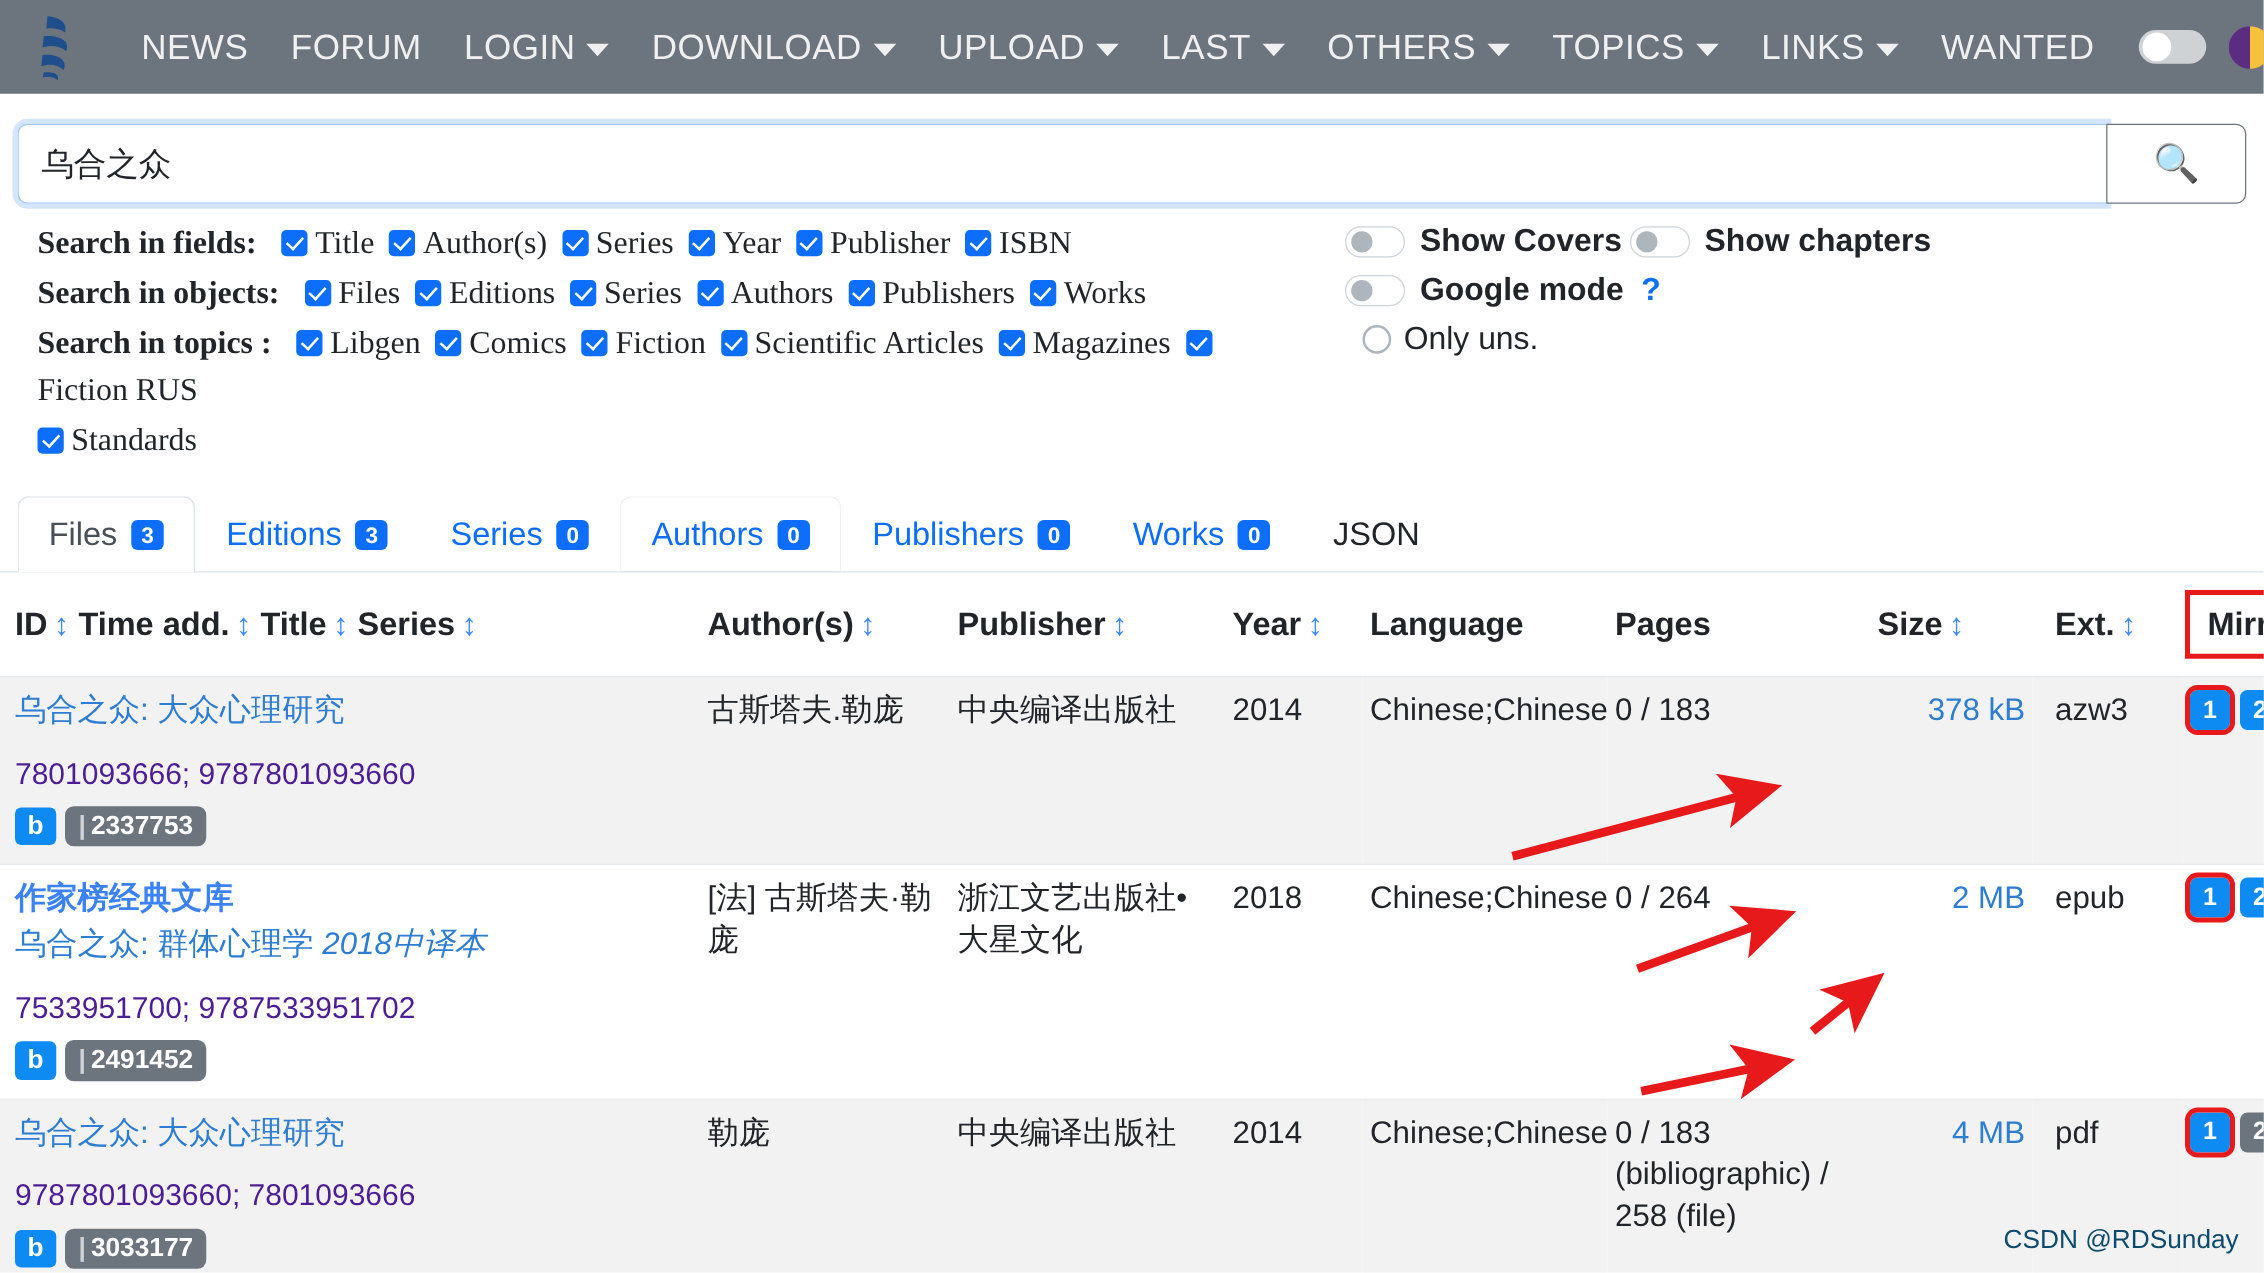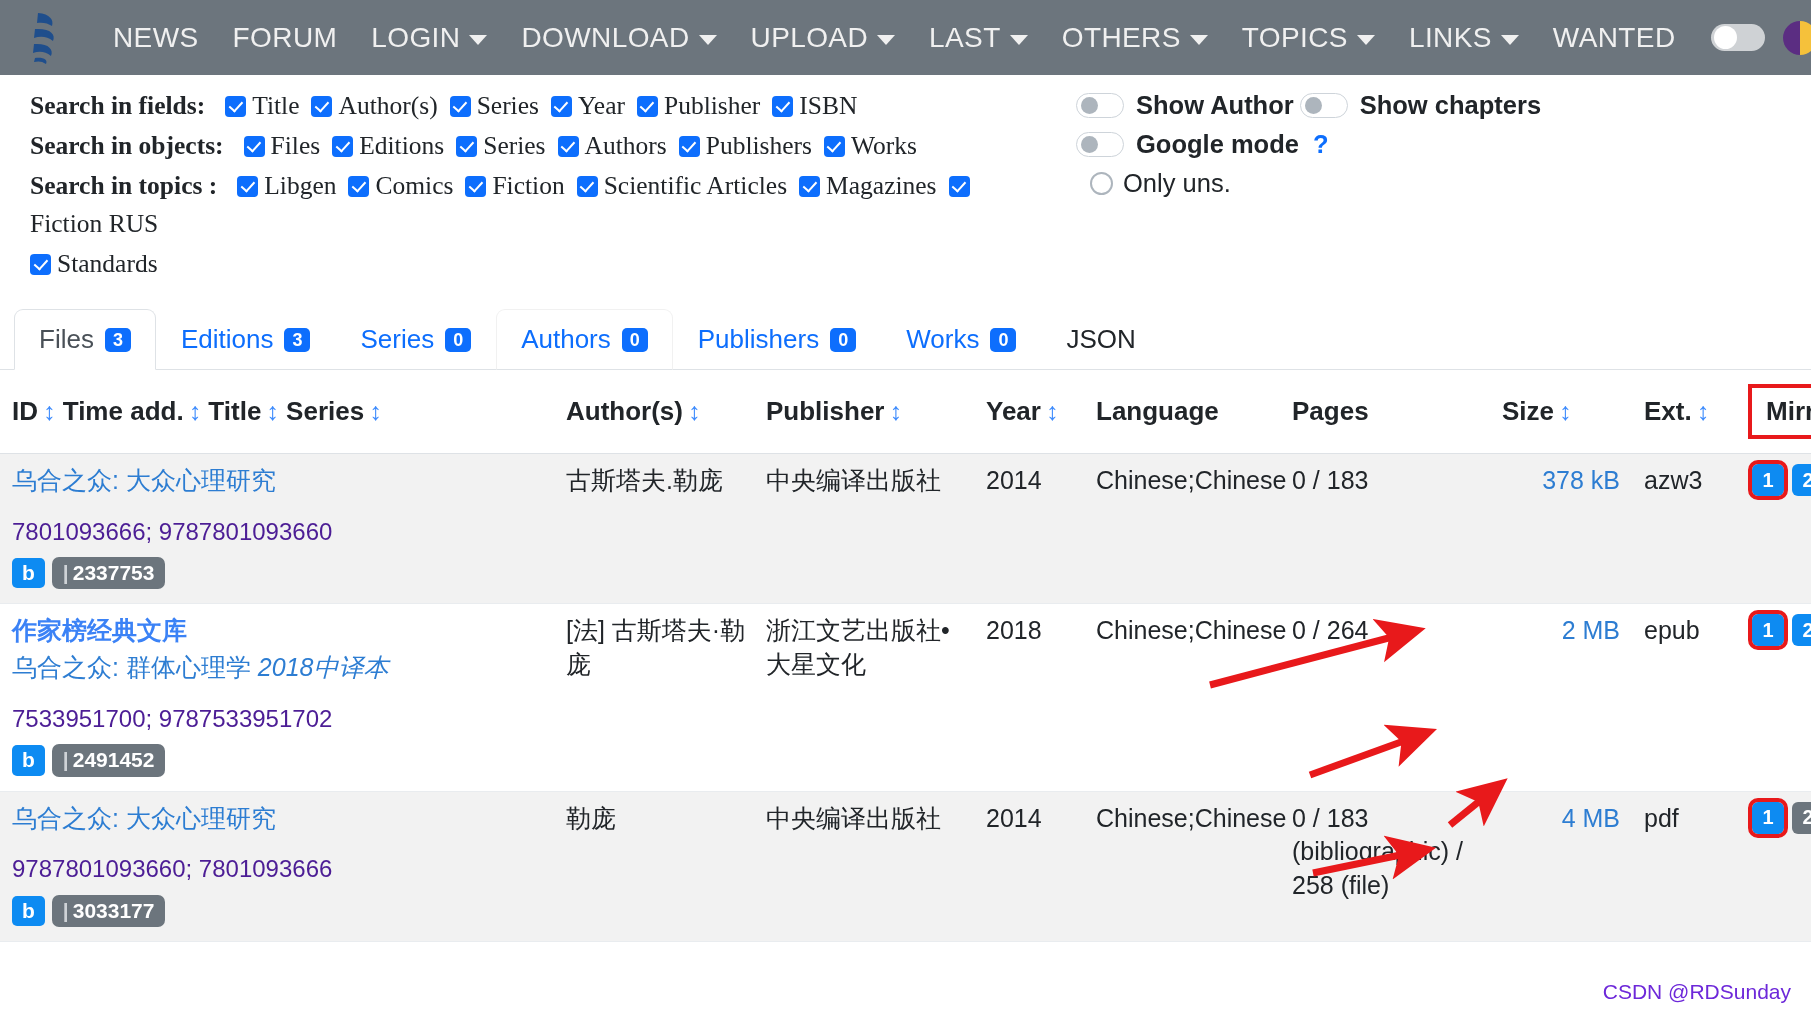--- a/index.html
+++ b/index.html
@@ -256,21 +256,21 @@
     cursor: pointer; flex: none;
   }
   .m.on { background: #0d8bf2; }
   .m.off { background: #6c757d; }
   .m-box { outline: 4px solid #e8191b; }
 
   
   .anno { position: absolute; left: 0; top: 0; width: 1811px; height: 1018px; pointer-events: none; }
   .watermark {
     position: absolute; right: 20px; bottom: 14px;
-    color: #6d28d9; font-size: 21px;
+    color: #0c4a6e; font-size: 21px;
     font-family: "Liberation Sans", sans-serif;
   }
   .page { position: relative; width: 1811px; height: 1018px; }
 </style>
 </head>
 <body>
 
 <div class="page">
 
   <div class="navbar">
@@ -321,20 +321,26 @@
       <span>WANTED</span>
     </div>
 
     <div class="nav-spacer"></div>
 
     <div class="nav-switch"></div>
     <div class="theme-circle"></div>
 
   </div>
 
+  <div class="search-wrap">
+    <input class="search-input" type="text" value="乌合之众" style="">
+    <div class="search-btn">
+      <span>🔍</span>
+    </div>
+  </div>
 
   <div class="filters">
     <div class="filters-left">
 
       <div class="frow">
         <span class="flabel">Search in fields:</span>
         <span class="cbx"></span>
         <span class="opt-text">Title</span>
         <span class="cbx"></span>
         <span class="opt-text">Author(s)</span>
@@ -383,21 +389,21 @@
       <div class="frow">
         <span class="cbx"></span>
         <span class="opt-text">Standards</span>
       </div>
     </div>
 
     <div class="filters-right">
 
       <div class="frow">
         <span class="toggle"></span>
-        <span class="rlabel">Show Author</span>
+        <span class="rlabel">Show Covers</span>
         <span class="toggle"></span>
         <span class="rlabel">Show chapters</span>
       </div>
 
       <div class="frow">
         <span class="toggle"></span>
         <span class="rlabel">Google mode</span>
         <span class="qmark">?</span>
       </div>
 

